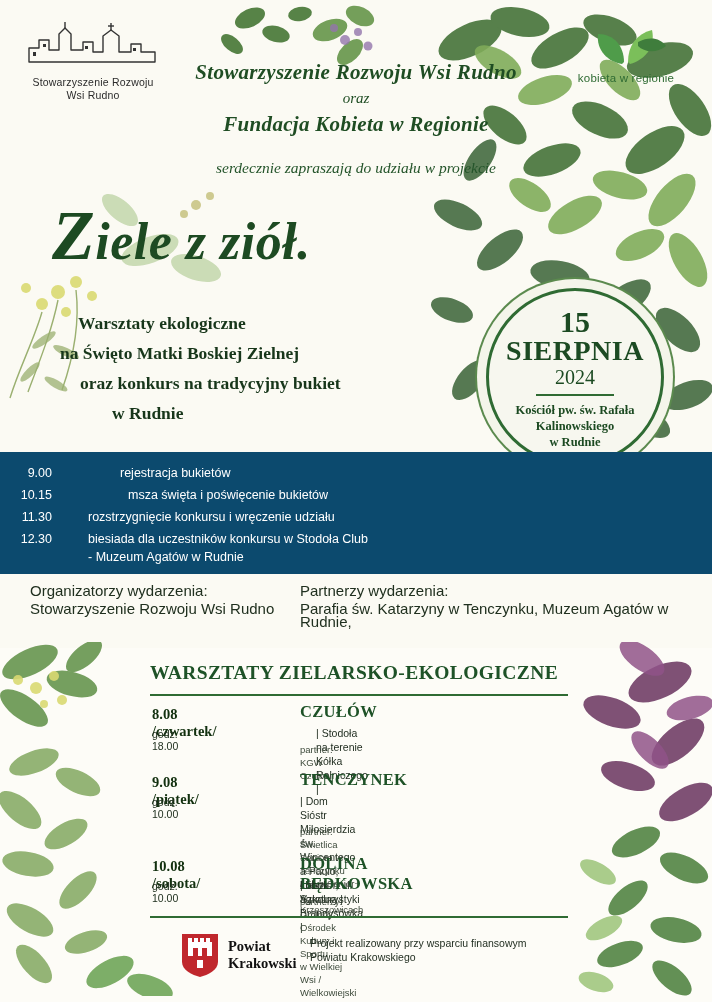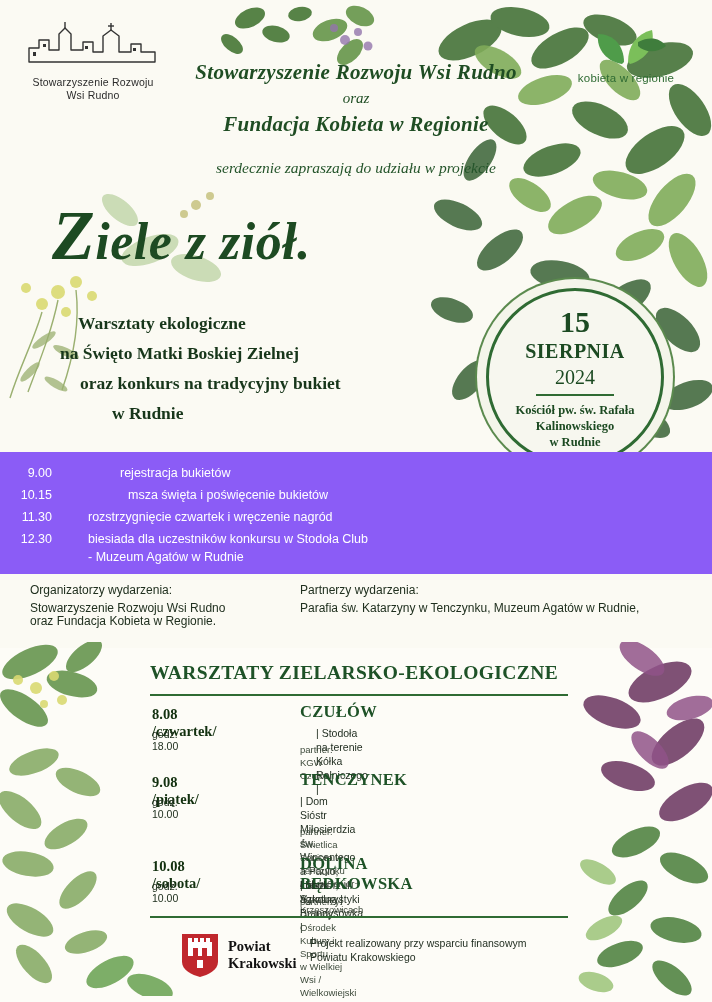--- a/index.html
+++ b/index.html
@@ -135,21 +135,21 @@
     box-shadow: 0 0 0 9px #f4f5ea, 0 0 0 11px #5b8a4e;
     text-align: center;
     font-family: "Liberation Serif", serif;
     color: #1c4a22;
   }
   .seal .d-day {
     font-size: 30px; font-weight: bold;
     margin-top: 16px; line-height: 30px;
   }
   .seal .d-month {
-    font-size: 20px; font-weight: bold;
+    font-size: 28px; font-weight: bold;
     letter-spacing: .5px; line-height: 28px;
   }
   .seal .d-year {
     font-size: 20px; line-height: 24px;
   }
   .seal .d-rule {
     width: 78px; height: 1.5px;
     background: #2f6b33;
     margin: 5px auto 6px;
   }
@@ -157,42 +157,42 @@
     font-size: 12.5px;
     font-weight: bold;
     line-height: 16px;
   }
 
   
   .schedule {
     position: absolute;
     left: 0; top: 452px;
     width: 712px; height: 122px;
-    background: #8b5cf6;
+    background: #0c4a6e;
     color: #ffffff;
   }
   .schedule .time {
     position: absolute;
     width: 52px;
     text-align: right;
     font-size: 12.5px;
   }
   .schedule .desc {
     position: absolute;
     left: 88px;
     font-size: 12.5px;
   }
 
   
   .credits {
     position: absolute;
     left: 0; top: 574px;
     width: 712px; height: 74px;
     background: #fbfaf3;
-    font-size: 12px;
+    font-size: 15px;
     line-height: 13px;
     color: #20301f;
   }
   .credits .col-a { position: absolute; left: 30px; top: 10px; width: 250px; }
   .credits .col-b { position: absolute; left: 300px; top: 10px; width: 380px; }
   .credits .hd { font-weight: normal; margin-bottom: 5px; }
 
   
   .workshops {
     position: absolute;
@@ -455,33 +455,32 @@
   </div>
 
   <div class="schedule">
     <div class="time" style="top:14px;">9.00</div>
     <div class="desc" style="top:14px;padding-left:32px;">rejestracja bukietów</div>
 
     <div class="time" style="top:36px;">10.15</div>
     <div class="desc" style="top:36px;margin-left:40px;">msza święta i poświęcenie bukietów</div>
 
     <div class="time" style="top:58px;">11.30</div>
-    <div class="desc" style="top:58px;">rozstrzygnięcie czwartek i wręczenie nagród</div>
+    <div class="desc" style="top:58px;">rozstrzygnięcie konkursu i wręczenie udziału</div>
 
     <div class="time" style="top:80px;">12.30</div>
     <div class="desc" style="top:80px;">biesiada dla uczestników konkursu w Stodoła Club</div>
 
     <div class="desc" style="top:98px;">- Muzeum Agatów w Rudnie</div>
   </div>
 
   <div class="credits">
     <div class="col-a">
       <div class="hd">Organizatorzy wydarzenia:</div>
       <div>Stowarzyszenie Rozwoju Wsi Rudno</div>
-      <div>oraz Fundacja Kobieta w Regionie.</div>
     </div>
     <div class="col-b">
       <div class="hd">Partnerzy wydarzenia:</div>
       <div>Parafia św. Katarzyny w Tenczynku, Muzeum Agatów w Rudnie,</div>
     </div>
   </div>
 
   <div class="workshops">
 
     <svg class="leafwash" width="712" height="354" viewBox="0 0 712 354" style="left:0;top:-6px;">

